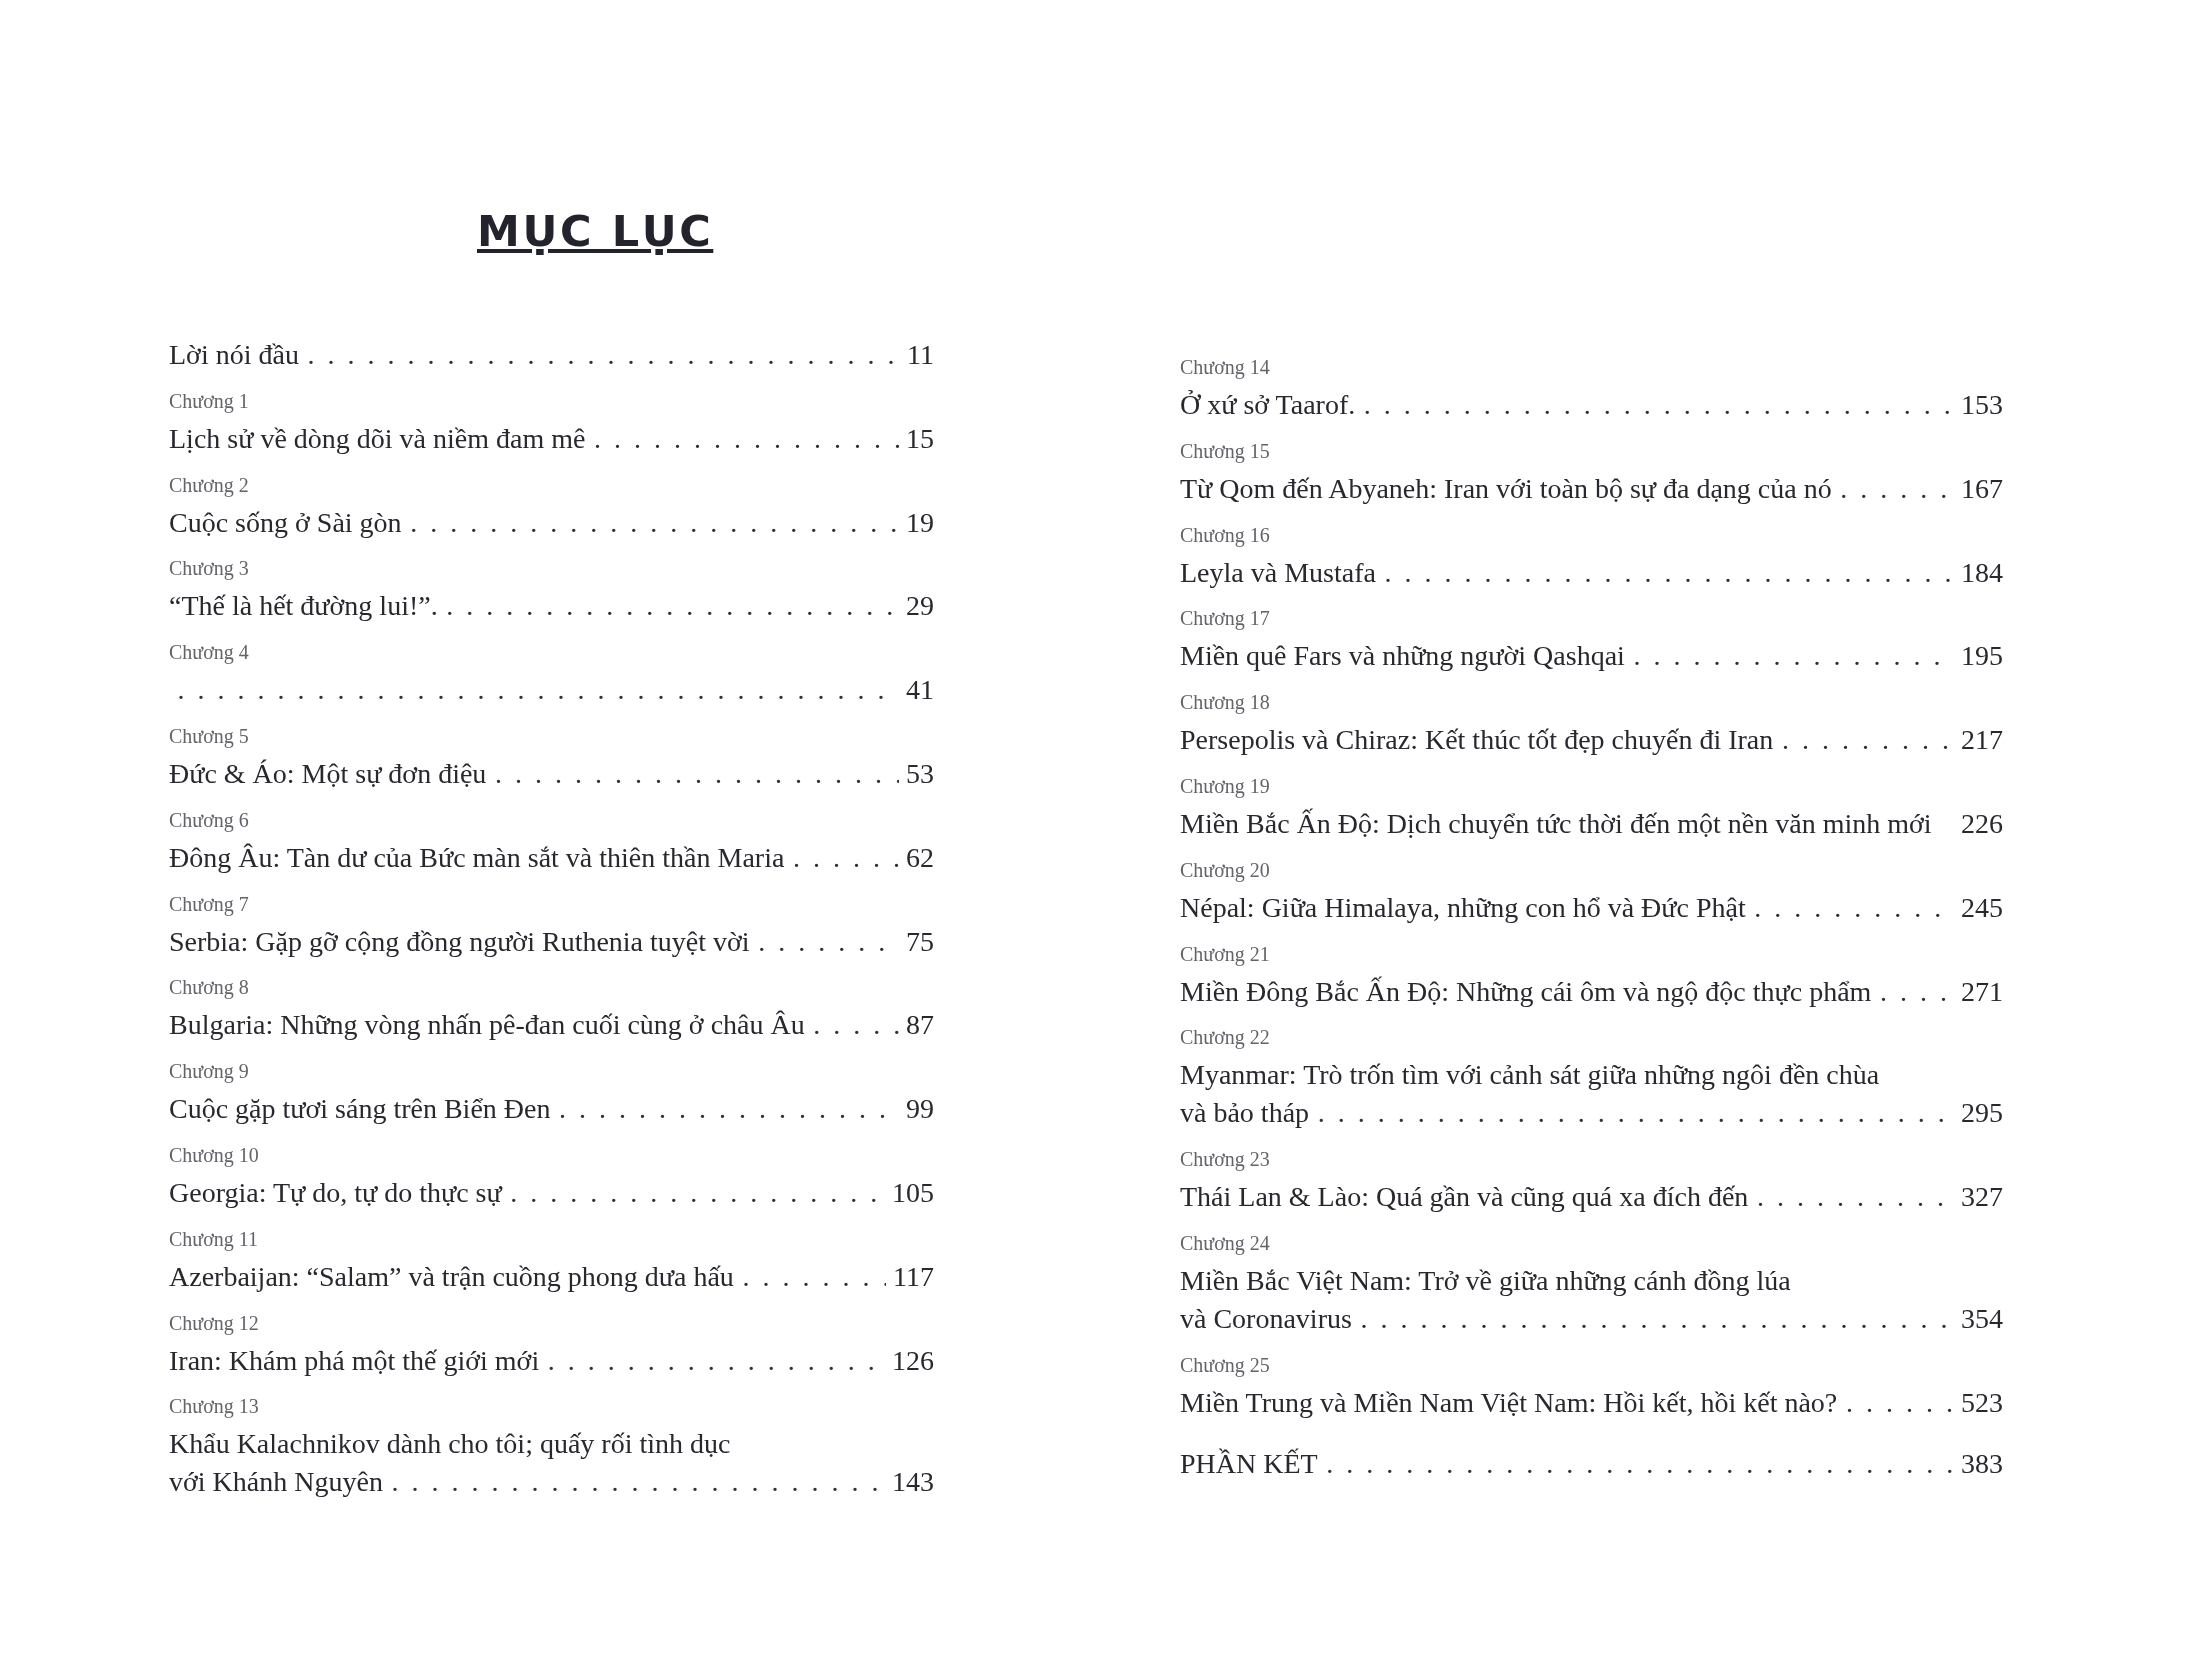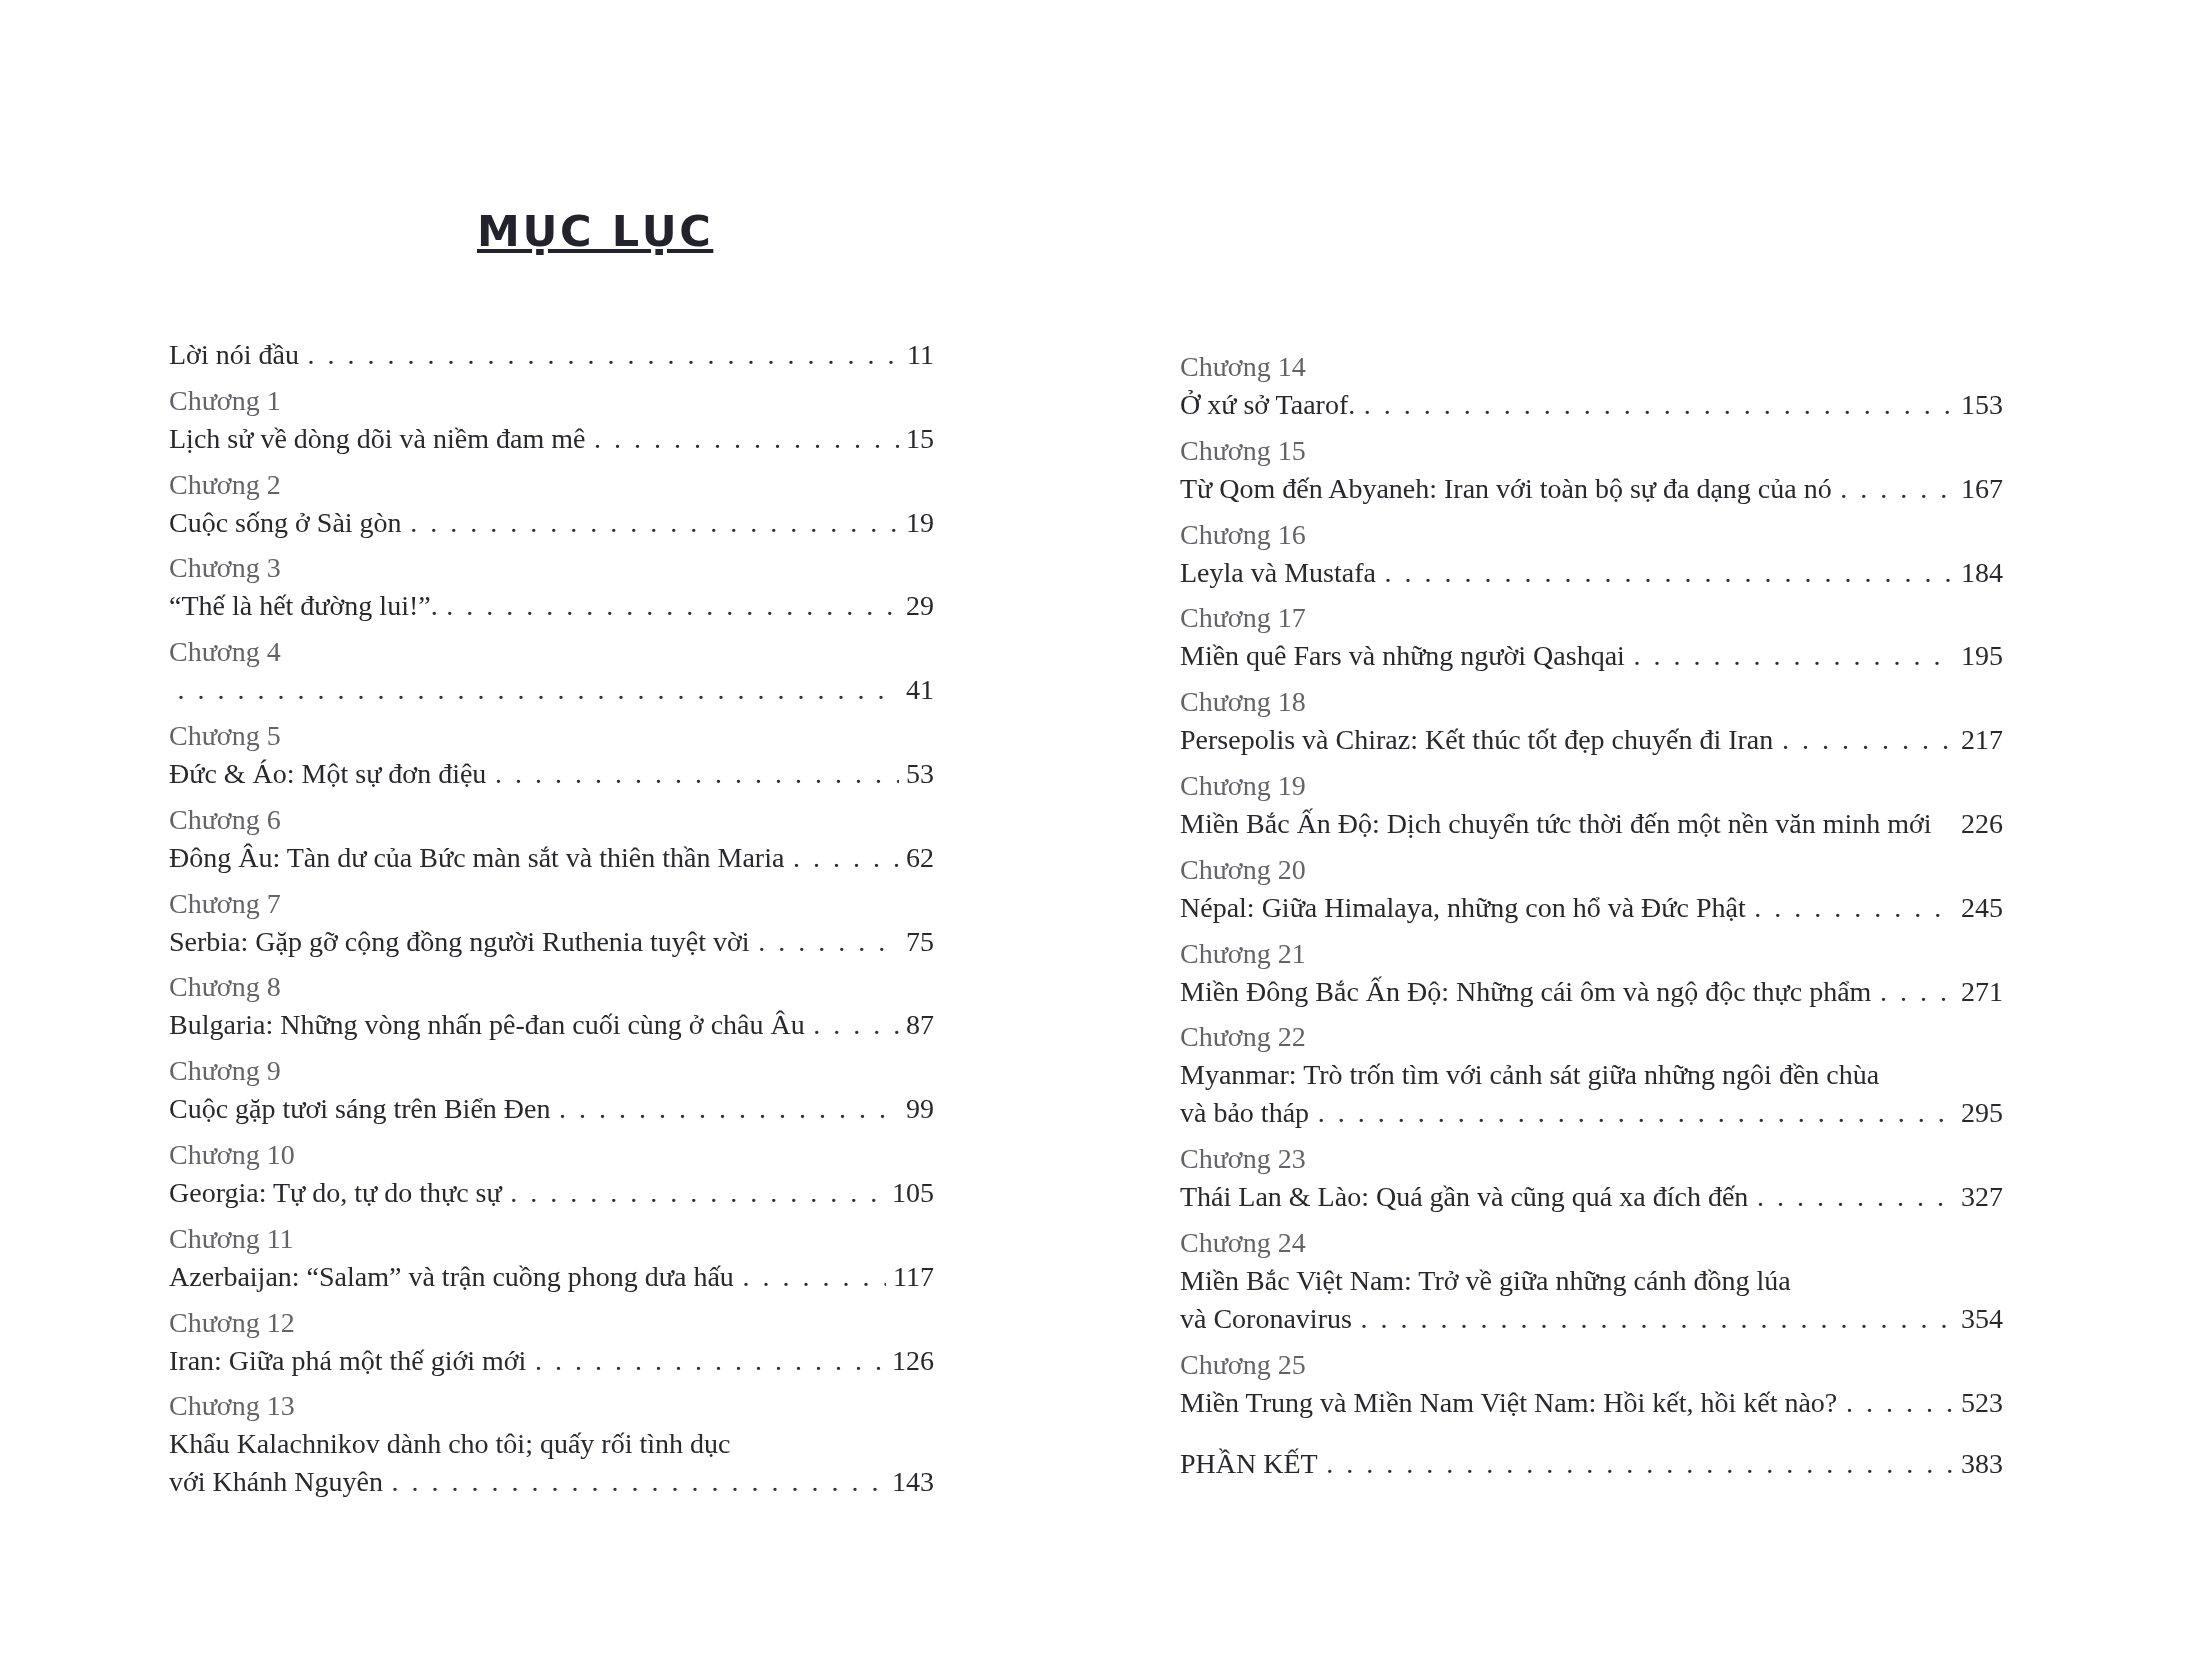--- a/index.html
+++ b/index.html
@@ -40,21 +40,21 @@
     top: 348px;
     width: 823px;
   }
   .entry {
     margin-bottom: 7.8px;
   }
   .entry.gap-before {
     margin-top: 23px;
   }
   .chapter {
-    font-size: 28px;
+    font-size: 20px;
     line-height: 38px;
     color: #63636a;
   }
   .line {
     display: flex;
     align-items: flex-end;
     font-size: 28px;
     line-height: 38px;
     color: #28282e;
   }
@@ -174,21 +174,21 @@
         <div class="chapter">Chương 11</div>
         <div class="line">
           <span class="t">Azerbaijan: “Salam” và trận cuồng phong dưa hấu</span>
           <span class="leader">..........................................................................................</span>
           <span class="pg">117</span>
         </div>
       </div>
       <div class="entry">
         <div class="chapter">Chương 12</div>
         <div class="line">
-          <span class="t">Iran: Giữa phá một thế giới mới</span>
+          <span class="t">Iran: Khám phá một thế giới mới</span>
           <span class="leader">..........................................................................................</span>
           <span class="pg">126</span>
         </div>
       </div>
       <div class="entry">
         <div class="chapter">Chương 13</div>
         <div class="line">
           <span class="t">Khẩu Kalachnikov dành cho tôi; quấy rối tình dục</span>
         </div>
         <div class="line">

